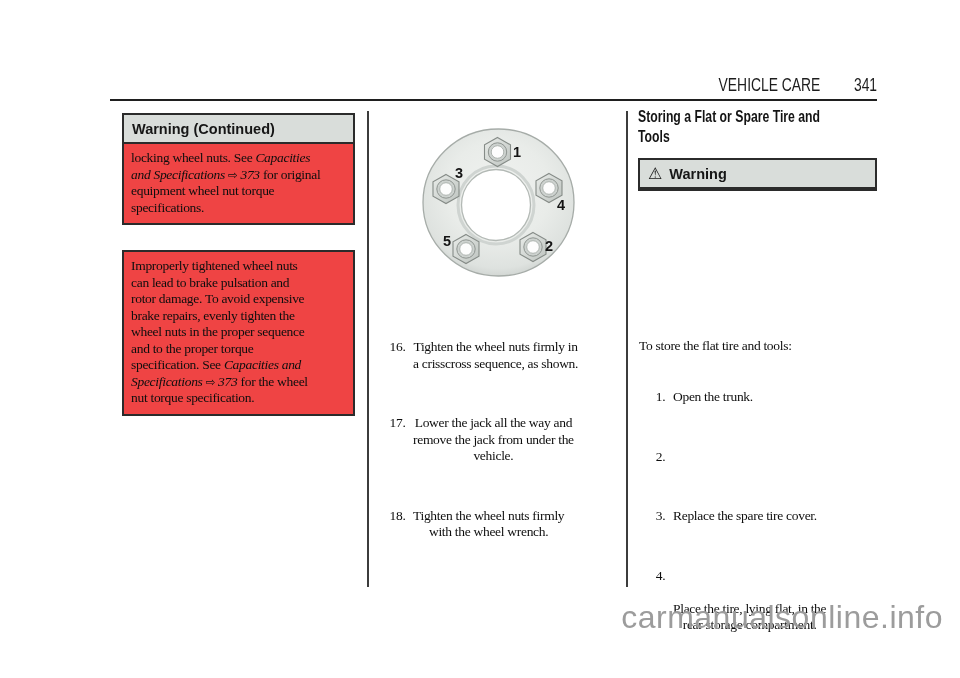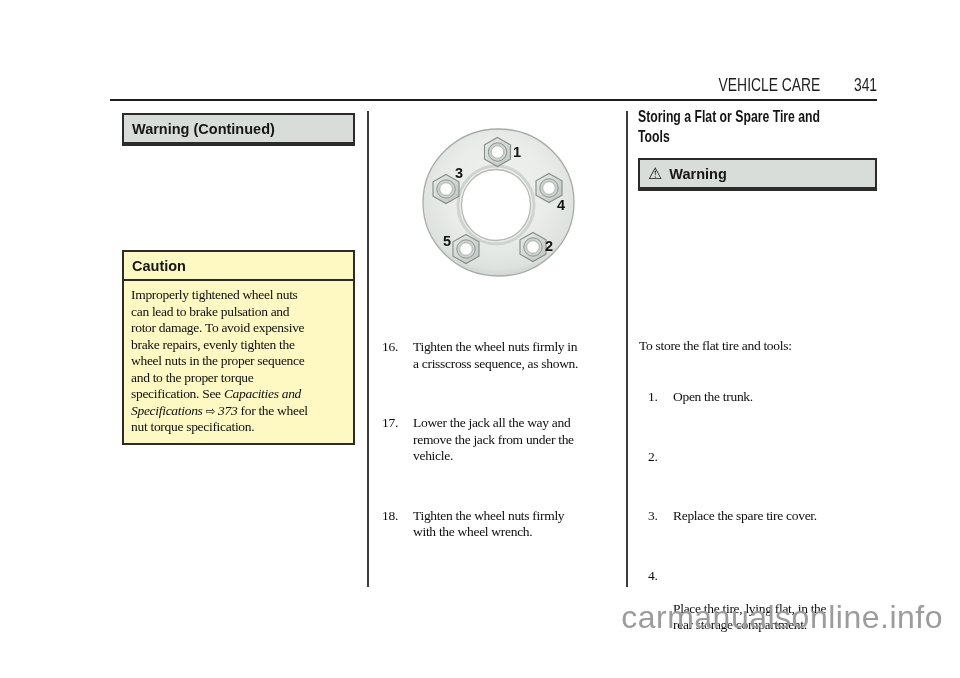--- a/index.html
+++ b/index.html
@@ -9,36 +9,36 @@
   
   .hdr{position:absolute;top:74px;right:83px;display:flex;gap:46px;align-items:baseline;
        font-family:"Liberation Sans",sans-serif;font-size:19px;font-weight:400;color:#1d1d1d;
        transform:scaleX(0.73);transform-origin:100% 50%;white-space:pre;}
   .hrule{position:absolute;left:110px;top:99px;width:767px;height:2px;background:#1f1f1f;}
 
   
   .vsep{position:absolute;top:111px;width:2px;height:476px;background:#3c3c3c;}
 
   
-  .box{position:absolute;border:2px solid #2b2b2b;background:#fef9c3;box-sizing:border-box;}
+  .box{position:absolute;border:2px solid #2b2b2b;background:#ef4444;box-sizing:border-box;}
   .box-hd{border-bottom:2px solid #2b2b2b;font-family:"Liberation Sans",sans-serif;
           font-weight:bold;font-size:14.5px;color:#161616;padding:6px 8px 5px 8px;
           display:flex;align-items:center;gap:7px;white-space:pre;}
   .box-hd.gray{background:#d9ddda;}
   .tri{font-family:"DejaVu Sans",sans-serif;font-weight:normal;font-size:16px;line-height:1;}
   .box-bd{padding:6px 7px 7px 7px;}
 
   
   .serif{font-family:"Liberation Serif",serif;font-size:13.5px;line-height:16.5px;
          letter-spacing:-0.3px;white-space:pre;color:#0e0e0e;}
   .it{font-style:italic;}
   .arrow{font-family:"DejaVu Sans",sans-serif;font-size:11.5px;}
 
   
-  .steps{position:absolute;}
+  .steps{position:absolute;text-align:center;}
   .step{display:flex;margin-bottom:10px;}
   .step .num{flex:none;white-space:pre;}
   .steps.mid .num{width:31px;}
   .steps.rgt .num{width:25px;}
   .txtcol{display:block;}
 
   
   .rhead{position:absolute;left:638px;top:107px;font-family:"Liberation Sans",sans-serif;
          font-weight:bold;font-size:17px;line-height:20px;color:#141414;white-space:pre;
          transform:scaleX(0.72);transform-origin:0 0;width:340px;}
@@ -66,26 +66,27 @@
   </div>
   <div class="hrule"></div>
 
   <div class="vsep" style="left:367px;"></div>
   <div class="vsep" style="left:626px;"></div>
 
   <section class="box" style="left:122px;top:113px;width:233px;">
     <div class="box-hd gray">
       <span>Warning (Continued)</span>
     </div>
+    <div class="box-bd serif"><span class="">locking wheel nuts. See </span><span class="it ">Capacities
+and Specifications</span><span class=""> </span><span class="arrow">⇨</span><span class=""> </span><span class="it ">373</span><span class=""> for original
+equipment wheel nut torque
+specifications.</span></div>
   </section>
 
   <section class="box" style="left:122px;top:250px;width:233px;">
-    <div class="box-hd">
-      <span>Caution</span>
-    </div>
     <div class="box-bd serif"><span class="">Improperly tightened wheel nuts
 can lead to brake pulsation and
 rotor damage. To avoid expensive
 brake repairs, evenly tighten the
 wheel nuts in the proper sequence
 and to the proper torque
 specification. See </span><span class="it ">Capacities and
 Specifications</span><span class=""> </span><span class="arrow">⇨</span><span class=""> </span><span class="it ">373</span><span class=""> for the wheel
 nut torque specification.</span></div>
   </section>

